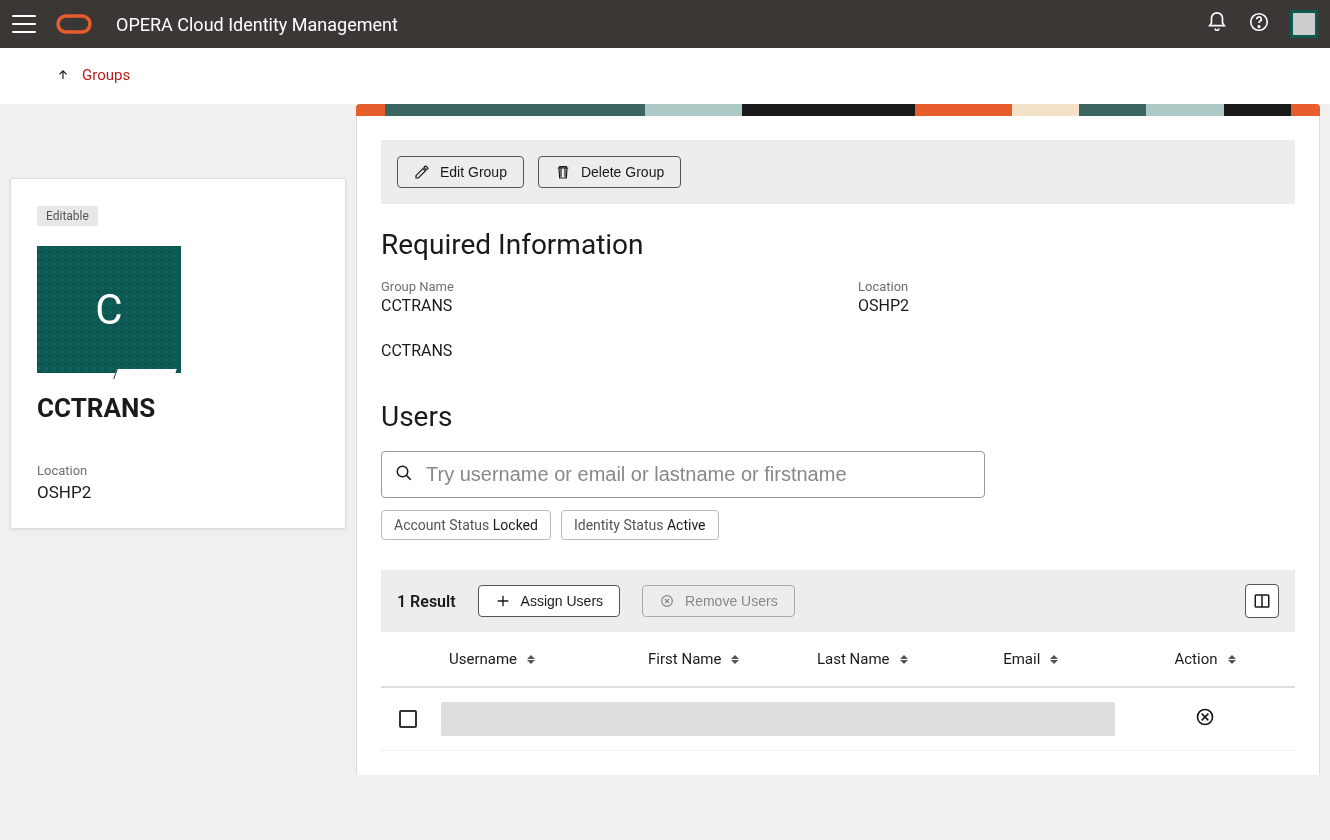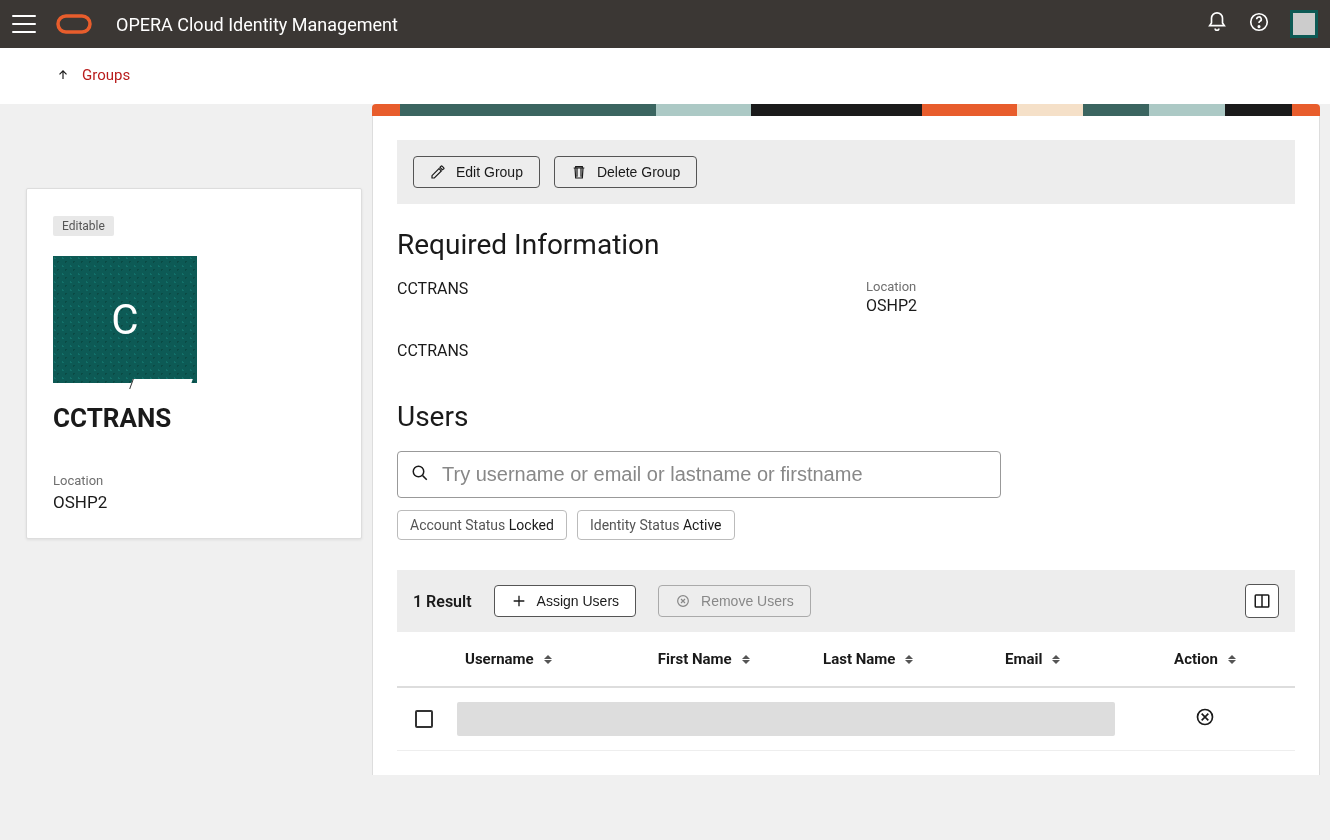--- a/index.html
+++ b/index.html
@@ -12,21 +12,21 @@
   .topbar-title { font-size: 18px; font-weight: 400; flex: 1; }
   .topbar-right { display: flex; align-items: center; gap: 20px; }
   .topbar-icon svg { width: 22px; height: 22px; }
   .avatar-box { width: 28px; height: 28px; background: #ccc; border: 3px solid #0d5a55; }
   
   .subnav { background: #fff; padding: 18px 0 18px 56px; }
   .subnav-link { display: inline-flex; align-items: center; gap: 12px; color: #b91c1c; font-size: 15px; cursor: pointer; }
   
   .layout { display: flex; gap: 0; }
   
-  .sidebar { width: 356px; padding: 28px 10px 0 10px; flex-shrink: 0; background: #f0f0f0; margin-left: 16px; }
+  .sidebar { width: 356px; padding: 18px 10px 0 10px; flex-shrink: 0; background: #f0f0f0; }
   .card { background: #fff; border: 1px solid #ddd; border-radius: 2px; padding: 26px; box-shadow: 0 1px 3px rgba(0,0,0,0.08); }
   .badge { display: inline-block; background: #e8e8e8; color: #555; font-size: 12px; padding: 3px 9px; border-radius: 2px; margin-bottom: 20px; }
   .avatar-block { position: relative; width: 144px; height: 127px; margin-bottom: 20px; }
   .avatar-main { width: 144px; height: 127px; background: #0d5a55; color: #fff; display: flex; align-items: center; justify-content: center; font-size: 42px; font-weight: 400; background-image: radial-gradient(circle at 20% 30%, #137069 1px, transparent 1px), radial-gradient(circle at 60% 70%, #0a4a44 1px, transparent 1px); background-size: 8px 8px; }
   .avatar-corner { position: absolute; bottom: -6px; right: 6px; width: 60px; height: 10px; background: #fff; border-left: 1px solid #333; transform: skewX(-20deg); }
   .card-title { font-size: 26px; font-weight: 700; color: #1a1a1a; margin-bottom: 40px; }
   .card-field-label { font-size: 13px; color: #6f6f6f; margin-bottom: 4px; }
   .card-field-value { font-size: 17px; color: #1a1a1a; }
   
   .main-wrap { flex: 1; padding-right: 10px; }
@@ -51,21 +51,21 @@
   .filters { display: flex; gap: 10px; margin-bottom: 30px; }
   .chip { border: 1px solid #bbb; border-radius: 4px; padding: 6px 12px; font-size: 14px; color: #1a1a1a; cursor: pointer; }
   .chip .chip-label { color: #555; }
   
   .results-bar { background: #ededed; padding: 14px 16px; display: flex; align-items: center; gap: 22px; }
   .results-count { font-size: 16px; font-weight: 600; color: #1a1a1a; }
   .spacer { flex: 1; }
   .icon-btn { border: 1px solid #555; border-radius: 4px; width: 34px; height: 34px; display: inline-flex; align-items: center; justify-content: center; cursor: pointer; background: #fff; }
   
   .table-head { display: grid; grid-template-columns: 60px 1fr 1fr 1fr 1fr 180px; padding: 18px 0; border-bottom: 2px solid #ddd; }
-  .th { display: flex; align-items: center; gap: 10px; font-size: 15px; font-weight: 700; color: #1a1a1a; cursor: pointer; justify-content: center; }
+  .th { display: flex; align-items: center; gap: 10px; font-size: 15px; font-weight: 400; color: #1a1a1a; cursor: pointer; justify-content: center; }
   .th-left { justify-content: flex-start; padding-left: 8px; }
   .sort-icon { display: inline-flex; flex-direction: column; gap: 1px; }
   .sort-icon span { width: 0; height: 0; border-left: 4px solid transparent; border-right: 4px solid transparent; }
   .sort-icon .up { border-bottom: 4px solid #555; }
   .sort-icon .down { border-top: 4px solid #555; }
   
   .table-row { display: grid; grid-template-columns: 60px 1fr 180px; padding: 14px 0; align-items: center; border-bottom: 1px solid #eee; }
   .checkbox { width: 18px; height: 18px; border: 2px solid #333; border-radius: 2px; margin-left: 18px; cursor: pointer; }
   .row-placeholder { height: 34px; background: #ddd; border-radius: 2px; }
   .action-cell { display: flex; justify-content: center; }
@@ -138,20 +138,21 @@
           <svg viewBox="0 0 24 24" fill="none" stroke="#1a1a1a" stroke-width="1.8">
               <path d="M4 6h16M7 6V4h10v2M9 6v13M15 6v13M6 6l1 15h10l1-15"></path>
             </svg>
           <span>Delete Group</span>
         </button>
       </div>
 
       <div class="section-title">Required Information</div>
       <div class="info-grid">
         <div>
+          <div class="info-label">Group Name</div>
           <div class="info-value">CCTRANS</div>
         </div>
         <div>
           <div class="info-label">Location</div>
           <div class="info-value">OSHP2</div>
         </div>
         <div>
           <div class="info-value">CCTRANS</div>
         </div>
       </div>

